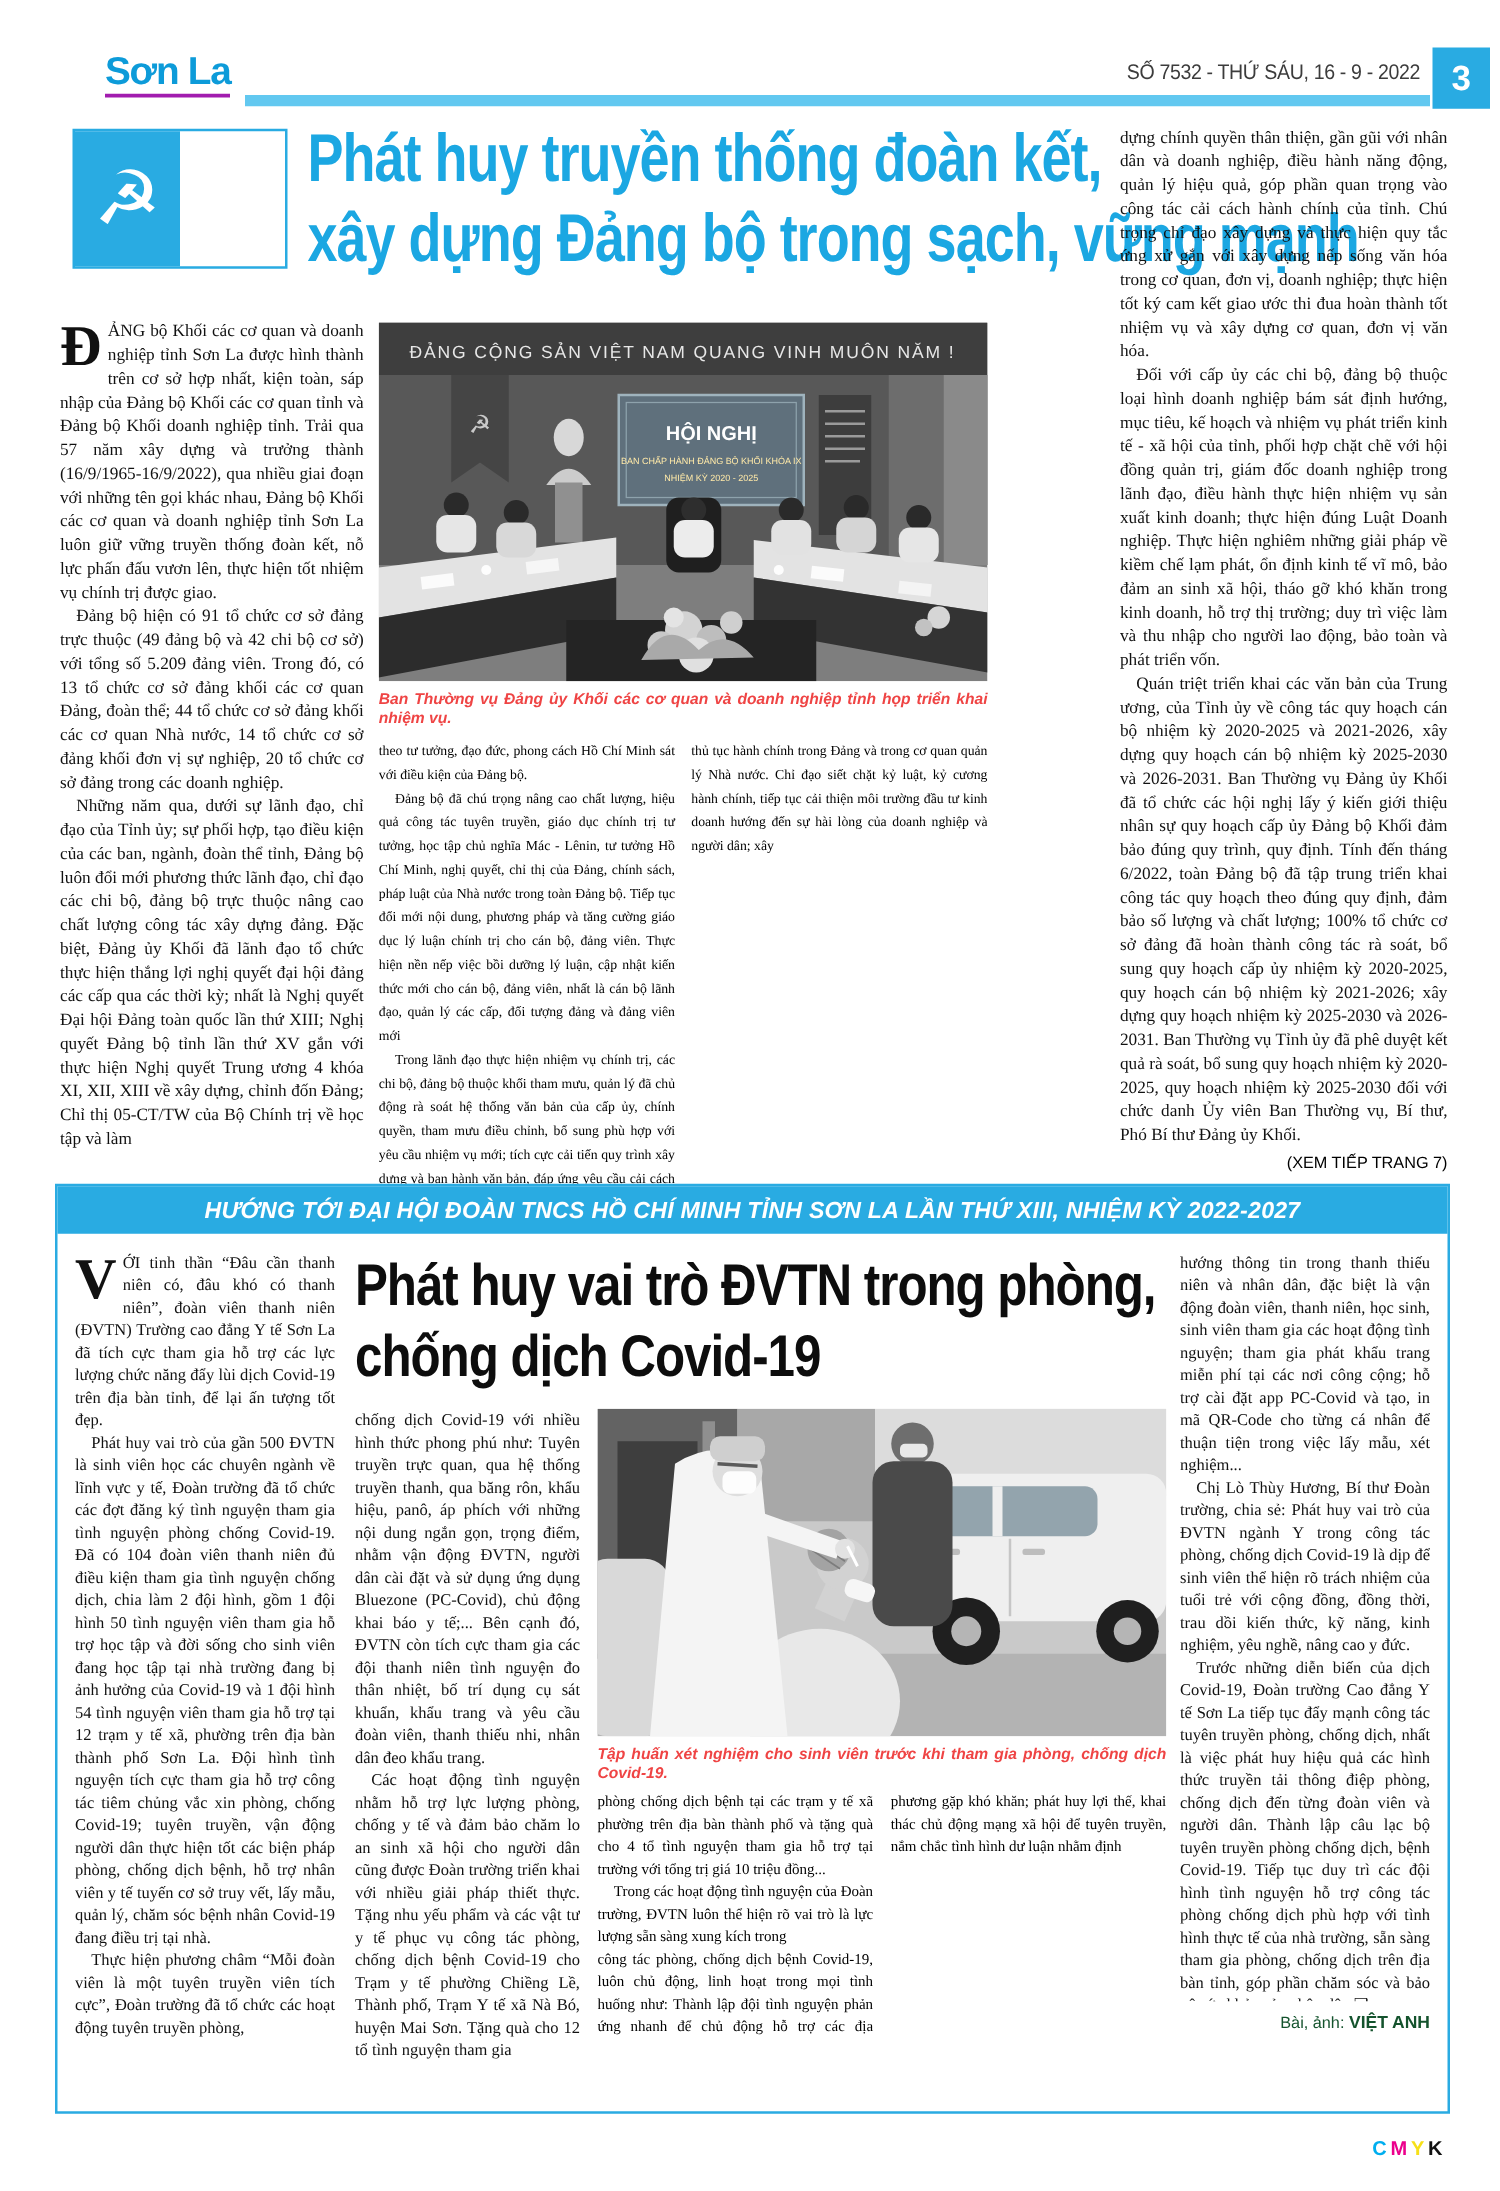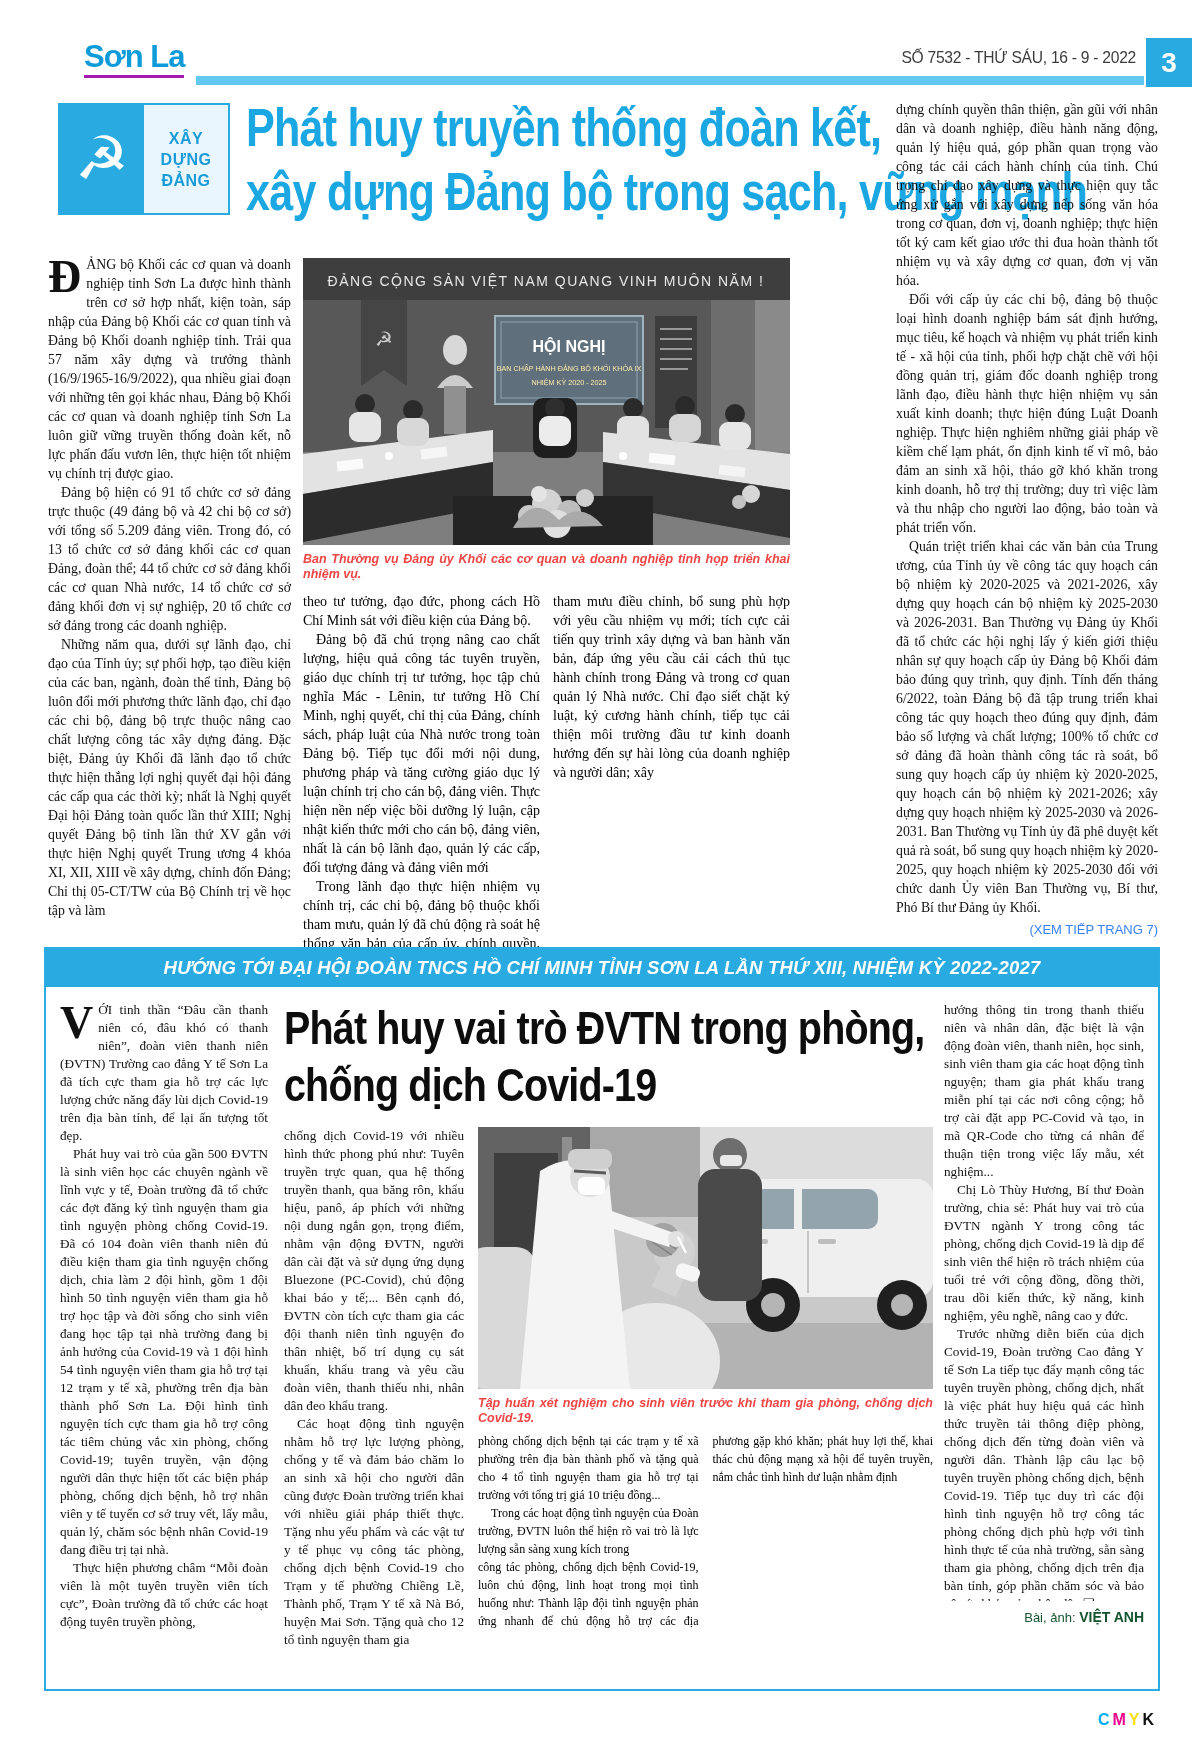--- a/index.html
+++ b/index.html
@@ -18,24 +18,24 @@
   .badge-sq { width:84px; background:#29abe2; color:#fff; display:flex; align-items:center; justify-content:center; font-size:60px; line-height:1; }
   .badge-tx { flex:1; background:#e9f6fd; color:#1b9cd8; font:bold 16px/21px "Liberation Sans", sans-serif; display:flex; flex-direction:column; align-items:center; justify-content:center; letter-spacing:0.5px; }
   .a1-title { position:absolute; left:198px; top:-2px; width:760px; color:#1ba7e2; font:bold 54px/64px "Liberation Sans", sans-serif; white-space:nowrap; transform:scaleX(0.8); transform-origin:left top; letter-spacing:-1px; }
   .col { position:absolute; overflow:hidden; text-align:justify; }
   .a1 .col { font-size:13.8px; line-height:19px; color:#111; }
   .a1-col1 { left:0; top:158px; width:243px; height:688px; }
   .a1-col4 { left:848px; top:3px; width:262px; height:843px; }
   .a1-mid { position:absolute; left:255px; top:161px; width:487px; }
   .photo1 { width:487px; height:287px; display:block; }
   .caption { font:bold italic 12.5px/15px "Liberation Sans", sans-serif; color:#ef4444; margin-top:7px; text-align:justify; }
-  .a1-two { margin-top:10px; height:362px; column-count:2; column-gap:13px; column-fill:auto; text-align:justify; font-size:14px; line-height:19px; overflow:hidden; }
+  .a1-two { margin-top:10px; height:362px; column-count:2; column-gap:13px; column-fill:auto; text-align:justify; font-size:11px; line-height:19px; overflow:hidden; }
   p.ind { text-indent:13px; }
   .dropcap { float:left; font:bold 46px/37px "Liberation Serif", serif; padding:3px 5px 0 0; }
-  .continue { text-align:right; font:13px "Liberation Sans", sans-serif; color:#3b82f6; margin-top:5px; }
+  .continue { text-align:right; font:13px "Liberation Sans", sans-serif; color:#000000; margin-top:5px; }
 
   
   .a2 { position:absolute; left:44px; top:947px; width:1116px; height:744px; border:2px solid #2aabe2; background:#fff; }
   .a2-banner { height:38px; background:#29abe2; color:#fff; font:bold italic 18.5px/38px "Liberation Sans", sans-serif; text-align:center; letter-spacing:0.2px; overflow:hidden; white-space:nowrap; }
   .a2-body { position:relative; height:680px; }
   .a2 .col { font-size:13.2px; line-height:18px; color:#111; }
   .a2-colA { left:14px; top:14px; width:208px; height:648px; }
   .a2-title { position:absolute; left:238px; top:12px; width:660px; color:#0d0d0d; font:bold 47px/57px "Liberation Sans", sans-serif; white-space:nowrap; transform:scaleX(0.84); transform-origin:left top; letter-spacing:-1px; }
   .a2-colB { left:238px; top:140px; width:180px; height:525px; }
   .a2-photoblock { position:absolute; left:432px; top:140px; width:455px; }
@@ -59,25 +59,20 @@
 
   <div class="logo">Sơn La</div>
   <div class="head-rule"></div>
   <div class="issue">SỐ 7532 - THỨ SÁU, 16 - 9 - 2022</div>
   <div class="pagebox">3</div>
 
   <div class="a1">
 
     <div class="a1-badge">
       <div class="badge-sq">☭</div>
-      <div class="badge-tx">
-        <span>XÂY</span>
-        <span>DỰNG</span>
-        <span>ĐẢNG</span>
-      </div>
     </div>
 
     <div class="a1-title">
       <div>Phát huy truyền thống đoàn kết,</div>
       <div>xây dựng Đảng bộ trong sạch, vững mạnh</div>
     </div>
 
     <div class="col a1-col1">
       <p><span class="dropcap">Đ</span><span>ẢNG bộ Khối các cơ quan và doanh nghiệp tỉnh Sơn La được hình thành trên cơ sở hợp nhất, kiện toàn, sáp nhập của Đảng bộ Khối các cơ quan tỉnh và Đảng bộ Khối doanh nghiệp tỉnh. Trải qua 57 năm xây dựng và trưởng thành (16/9/1965-16/9/2022), qua nhiều giai đoạn với những tên gọi khác nhau, Đảng bộ Khối các cơ quan và doanh nghiệp tỉnh Sơn La luôn giữ vững truyền thống đoàn kết, nỗ lực phấn đấu vươn lên, thực hiện tốt nhiệm vụ chính trị được giao.</span></p>
       <p class="ind">Đảng bộ hiện có 91 tổ chức cơ sở đảng trực thuộc (49 đảng bộ và 42 chi bộ cơ sở) với tổng số 5.209 đảng viên. Trong đó, có 13 tổ chức cơ sở đảng khối các cơ quan Đảng, đoàn thể; 44 tổ chức cơ sở đảng khối các cơ quan Nhà nước, 14 tổ chức cơ sở đảng khối đơn vị sự nghiệp, 20 tổ chức cơ sở đảng trong các doanh nghiệp.</p>

